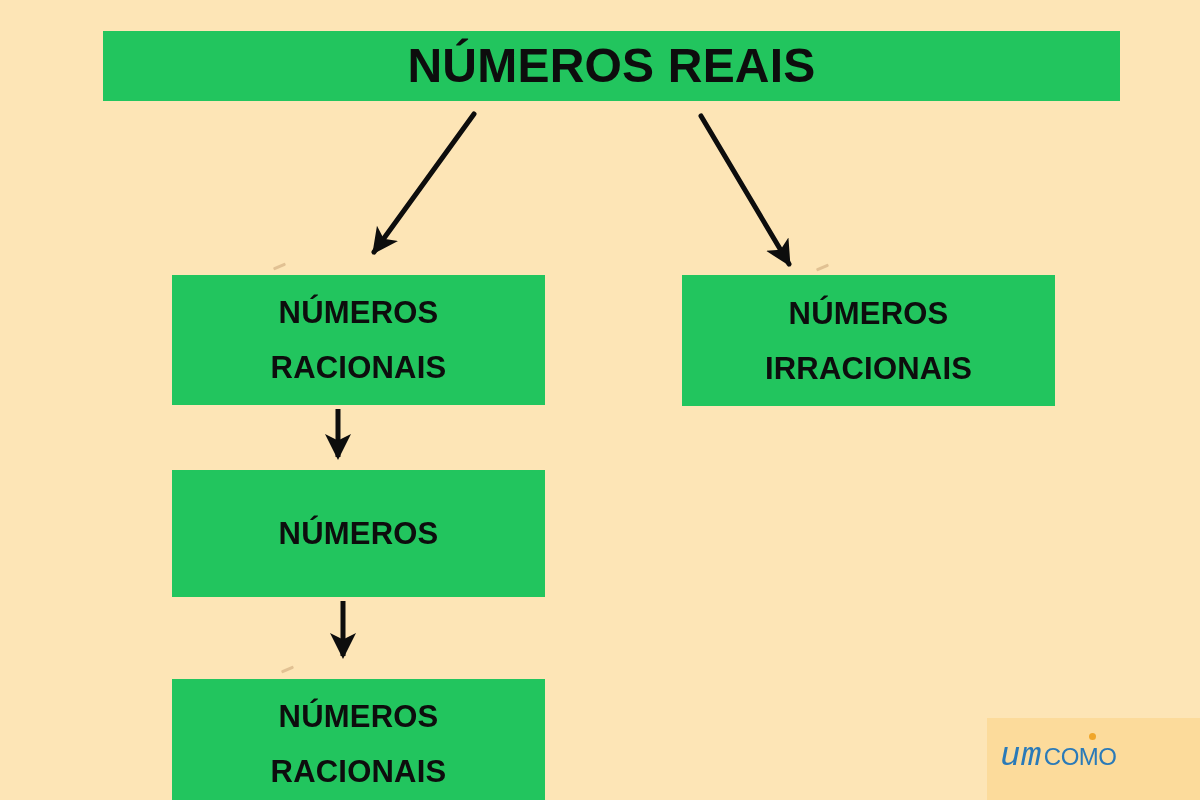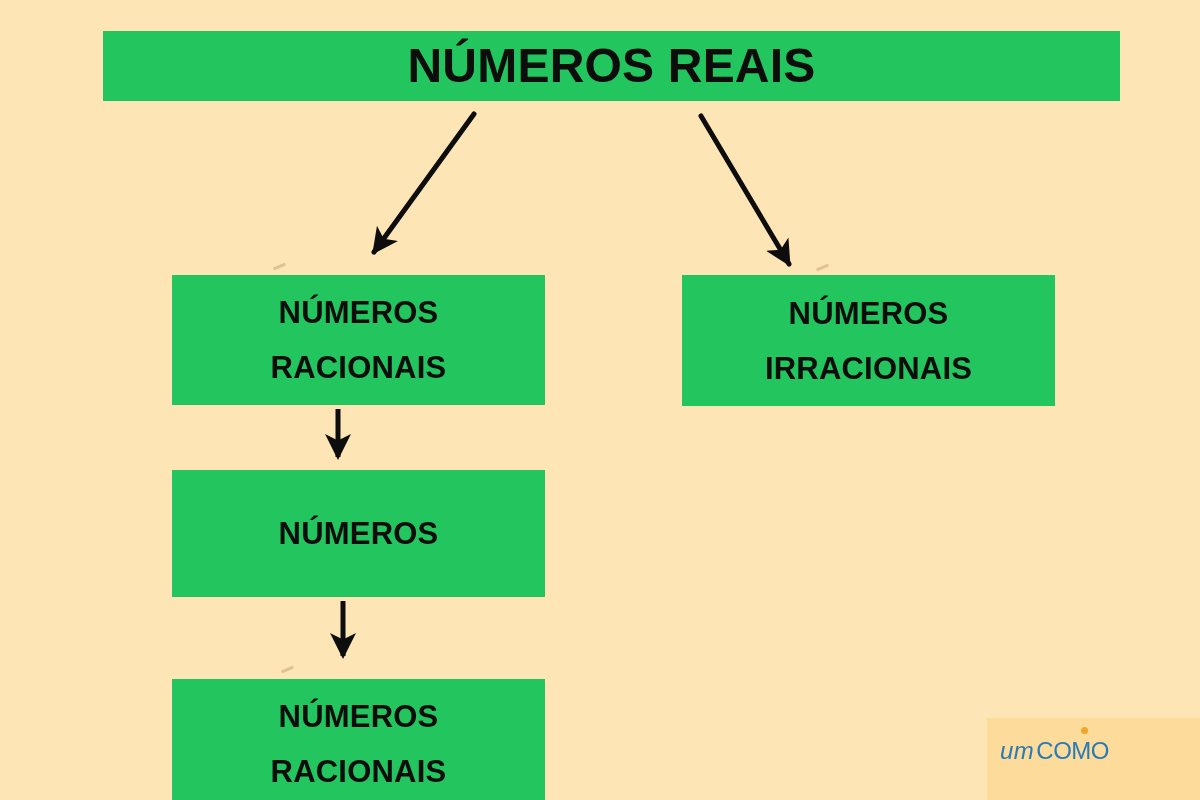--- a/index.html
+++ b/index.html
@@ -119,24 +119,24 @@
     position: absolute;
     left: 1000px;
     top: 739px;
     width: 190px;
     height: 44px;
     display: flex;
     align-items: baseline;
     color: #2a7ab8;
   }
   #logo-um {
-    font-family: Liberation Sans, sans-serif;
+    font-family: Liberation Mono, monospace;
     font-style: italic;
     font-weight: normal;
-    font-size: 24px;
+    font-size: 34px;
     letter-spacing: 0.5px;
     line-height: 1;
   }
   #logo-como {
     position: relative;
     font-family: "Liberation Sans", sans-serif;
     font-weight: normal;
     font-size: 24px;
     letter-spacing: -0.5px;
     line-height: 1;

